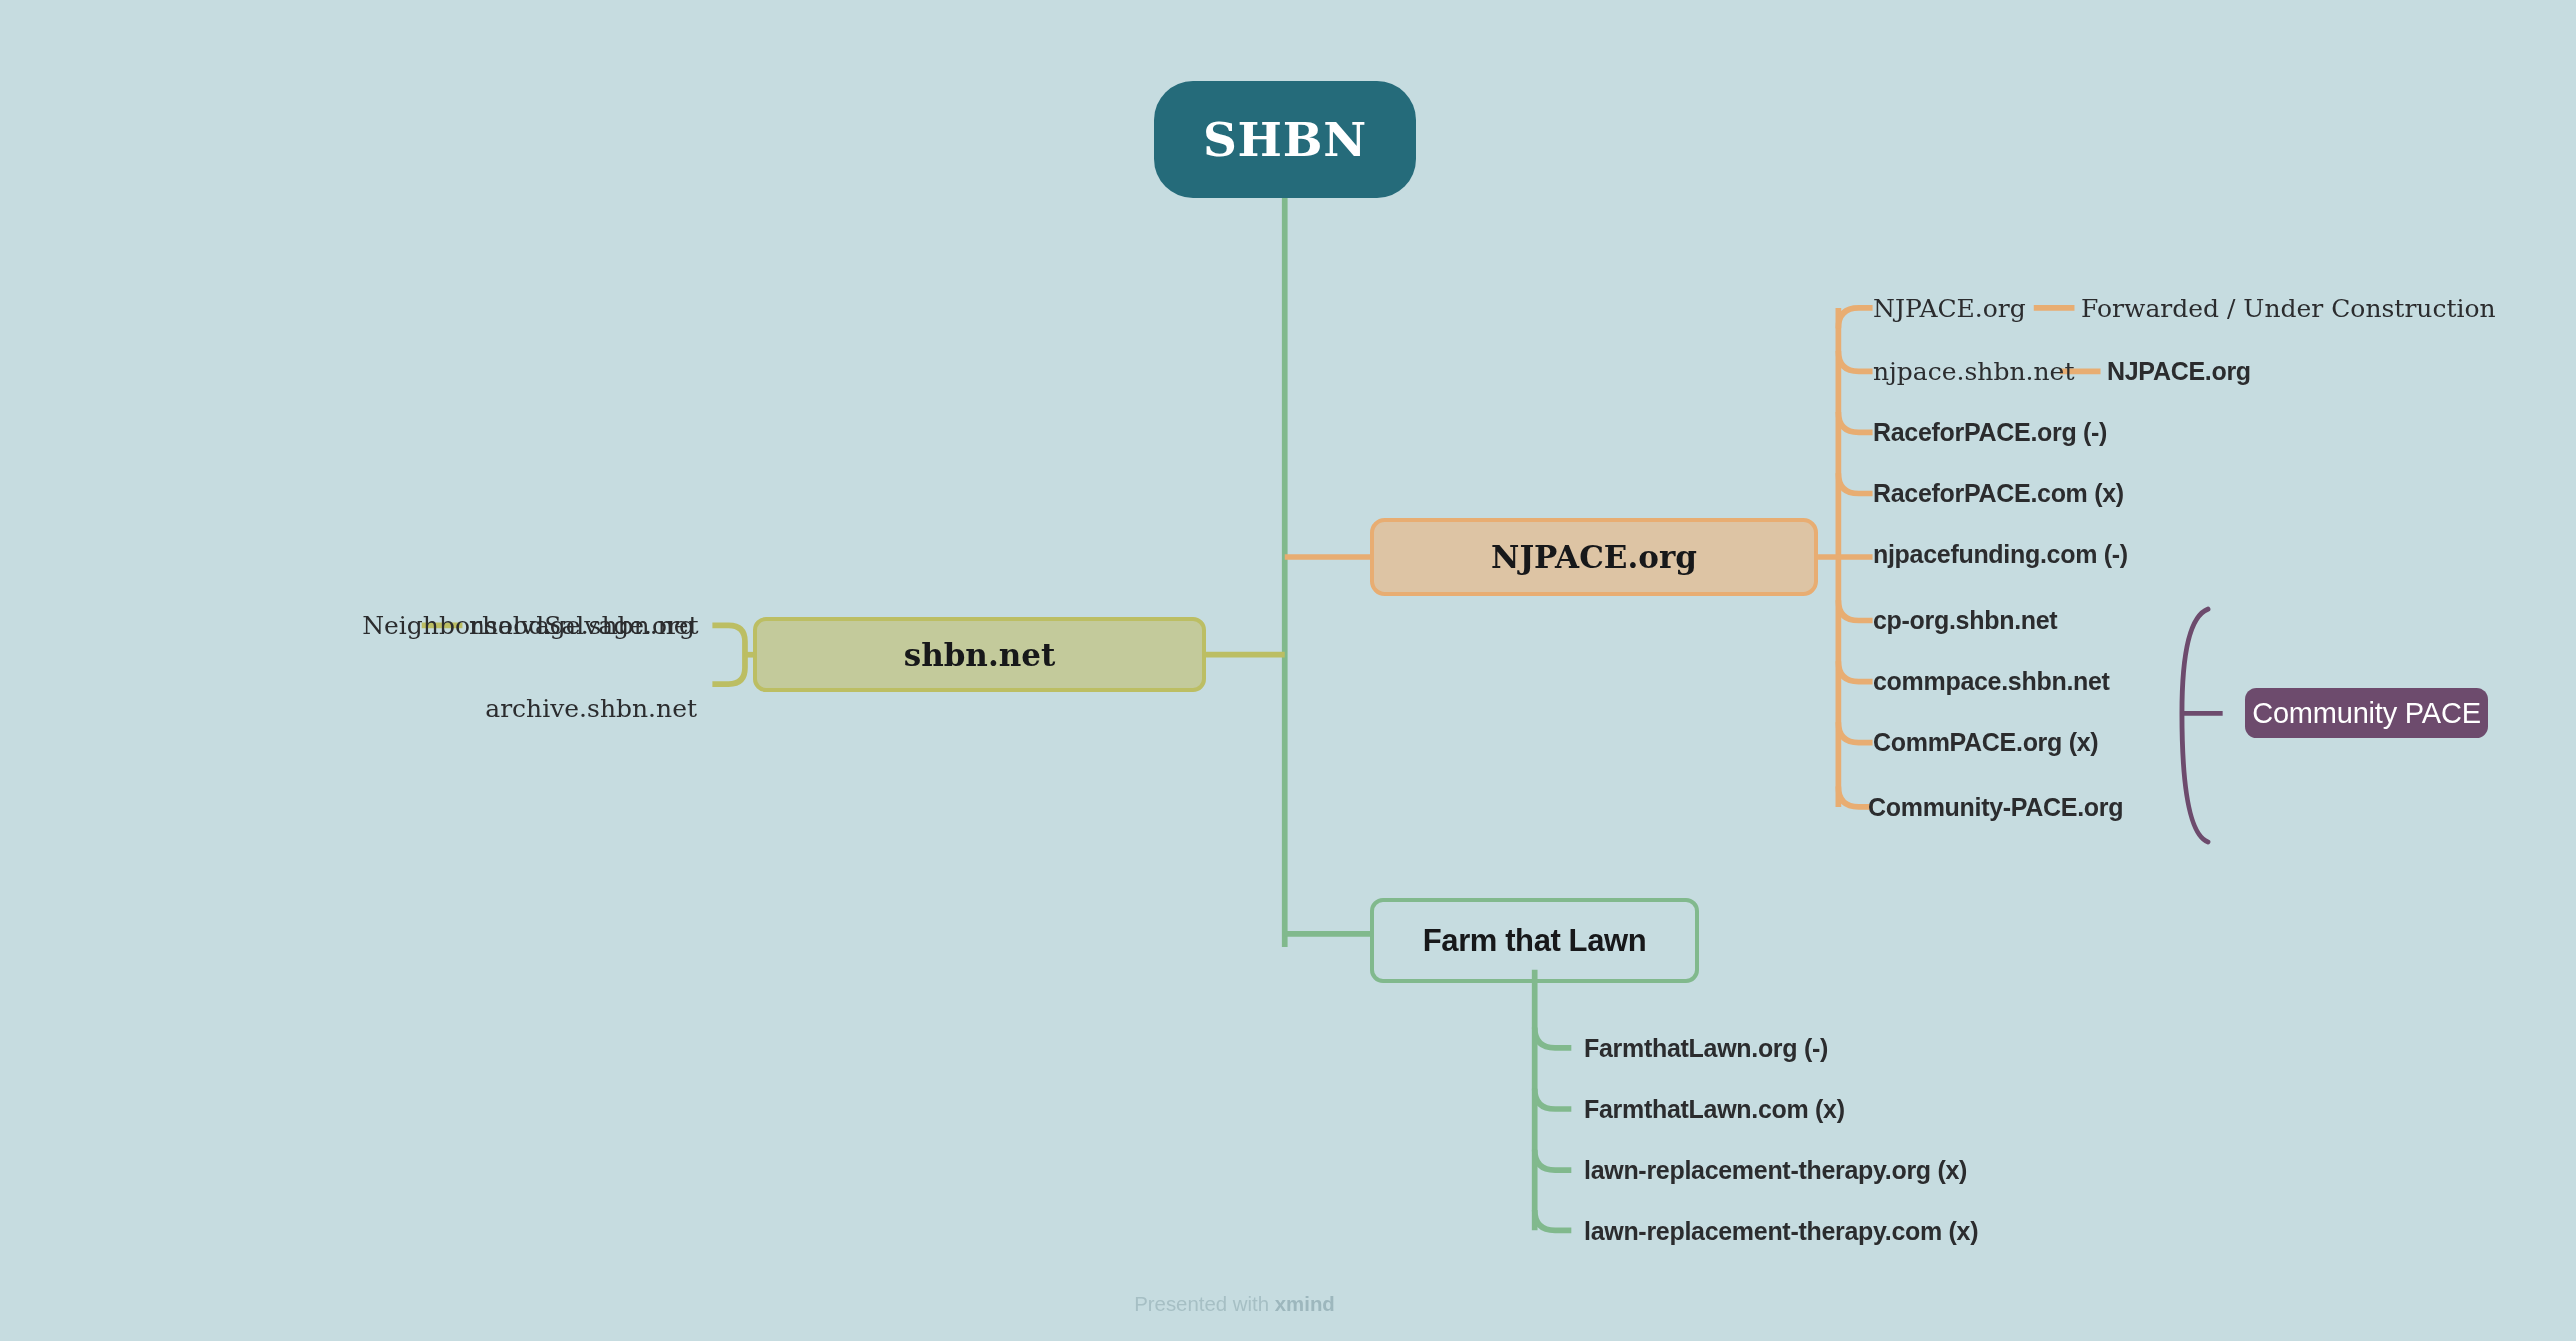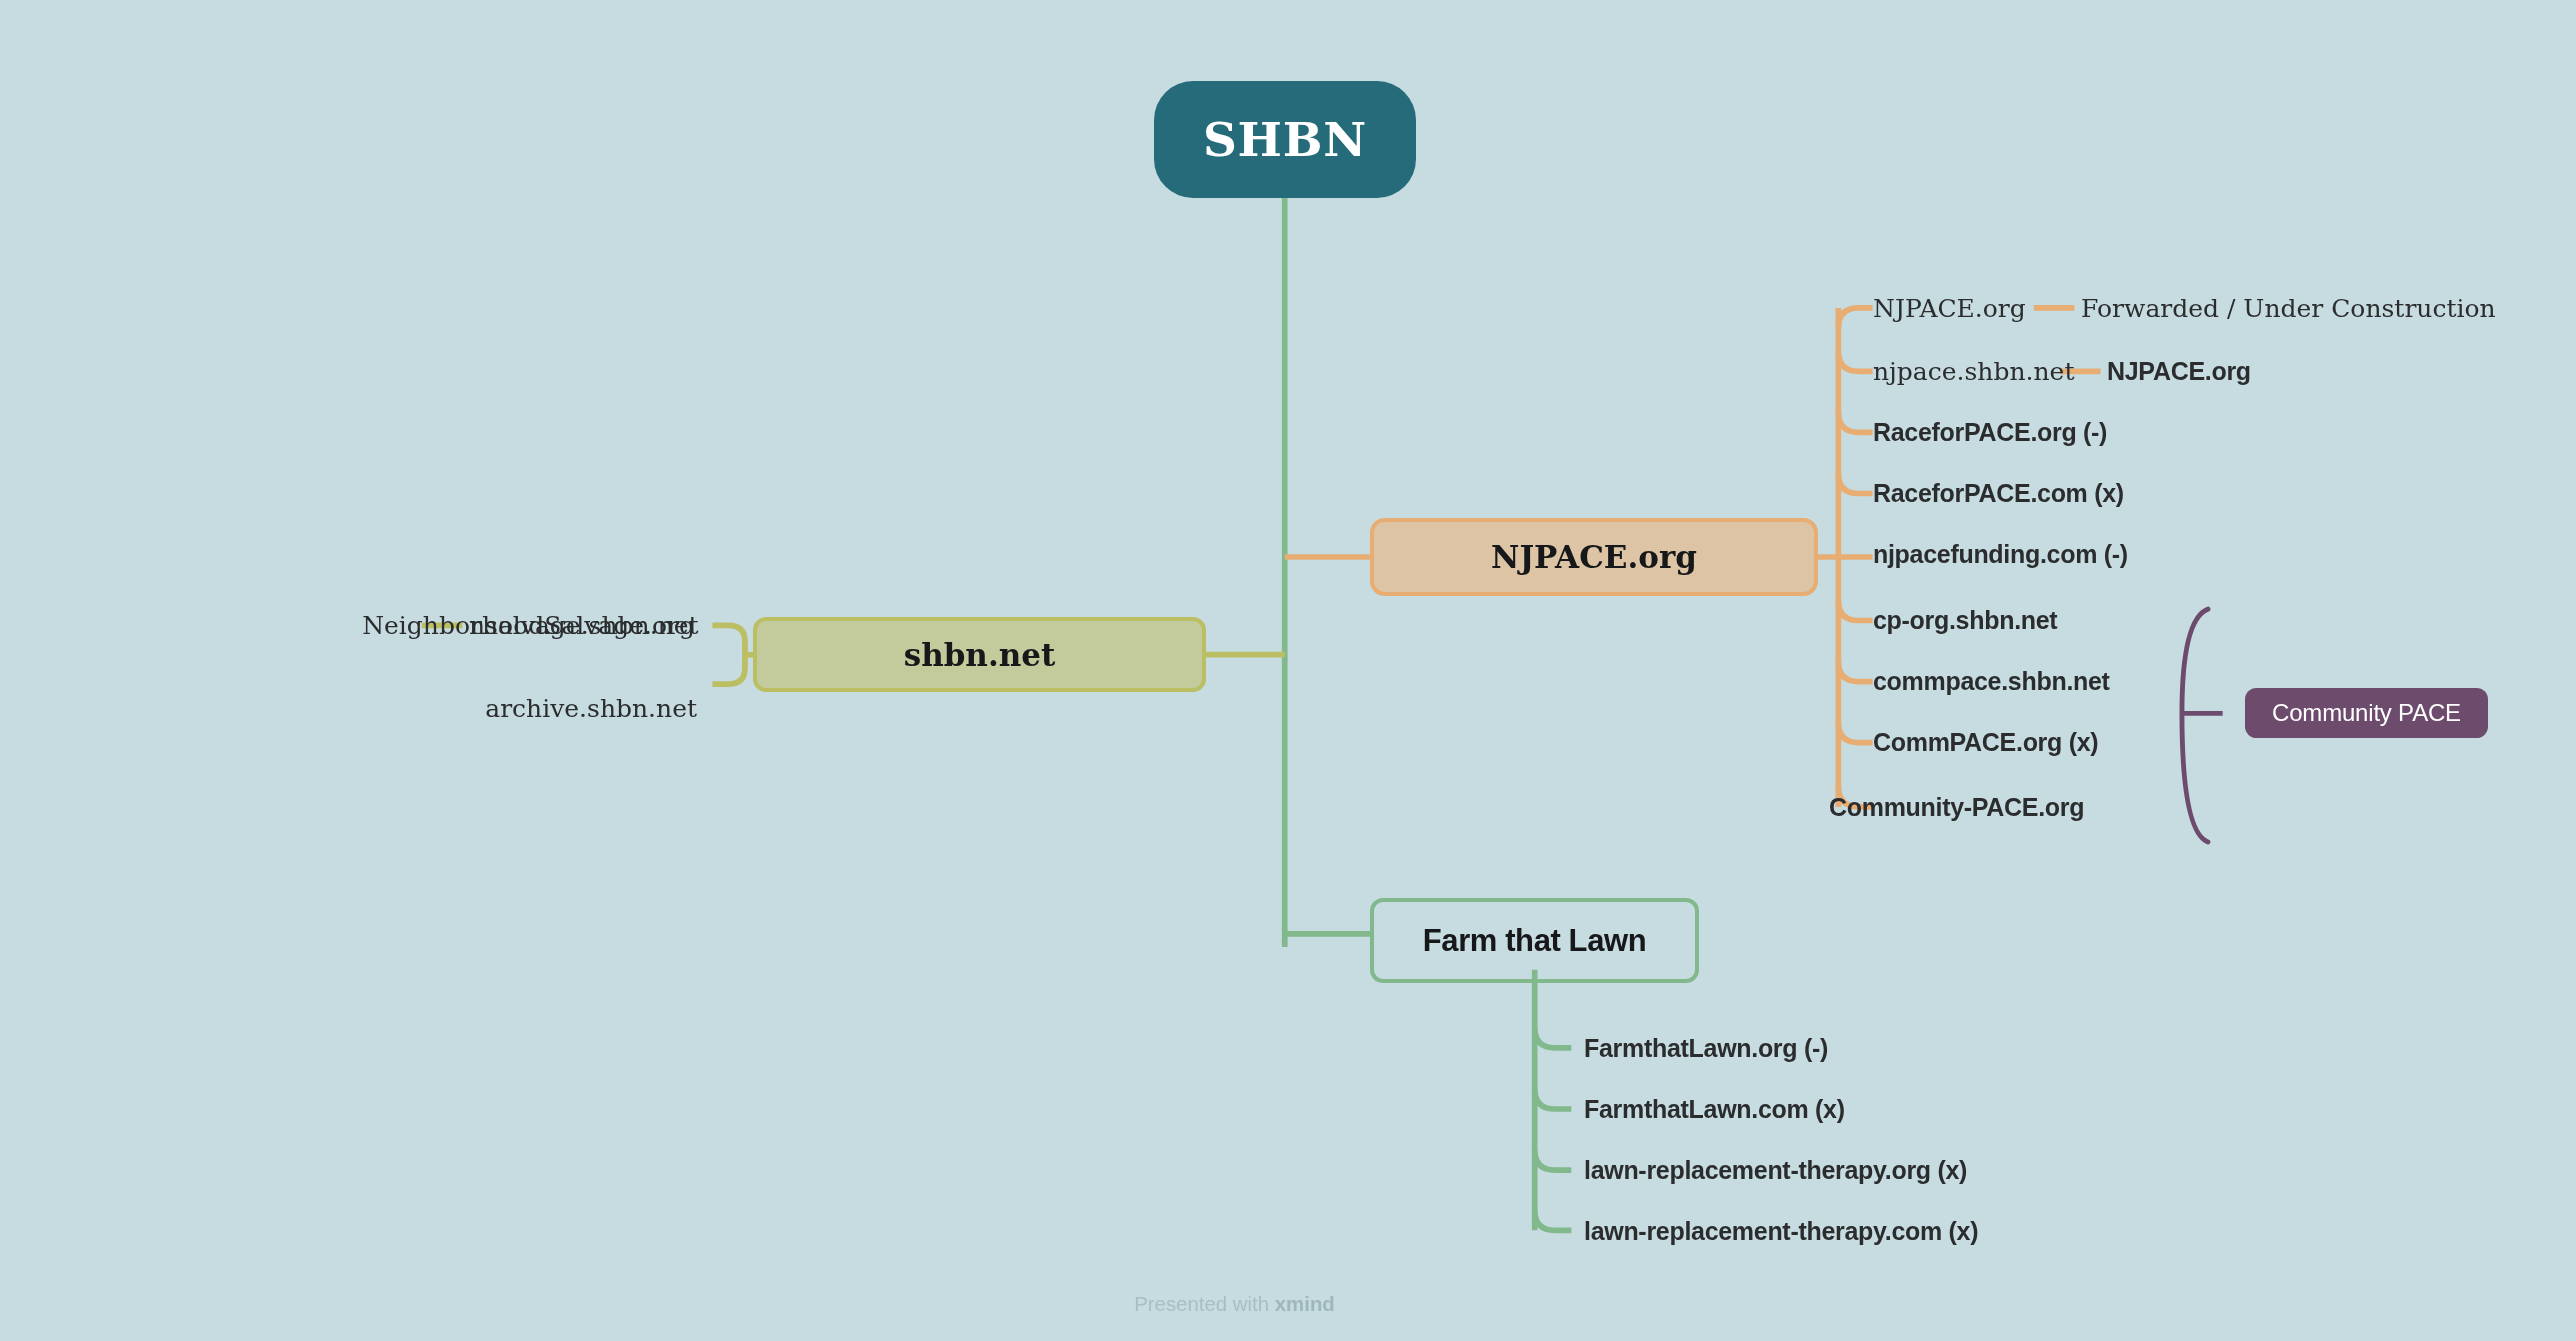--- a/index.html
+++ b/index.html
@@ -80,21 +80,21 @@
     font-size: 31px;
     letter-spacing: -0.4px;
   }
 
   .badge-node {
     left: 2245px; top: 688px;
     width: 243px; height: 50px;
     background: #6d4b6d;
     border-radius: 11.4px;
     color: #ffffff;
-    font-size: 24px;
+    font-size: 29px;
     letter-spacing: -0.2px;
   }
 
   
   .leaf {
     position: absolute;
     white-space: nowrap;
     color: #2b2c2e;
     line-height: 1;
   }
@@ -186,21 +186,21 @@
 
   <div class="leaf serif" style="left:1873px; top:359px;">njpace.shbn.net</div>
   <div class="leaf sans-bold" style="left:2107px; top:359px;">NJPACE.org</div>
 
   <div class="leaf sans-bold" style="left:1873px; top:420px;">RaceforPACE.org (-)</div>
   <div class="leaf sans-bold" style="left:1873px; top:481px;">RaceforPACE.com (x)</div>
   <div class="leaf sans-bold" style="left:1873px; top:542px;">njpacefunding.com (-)</div>
   <div class="leaf sans-bold" style="left:1873px; top:608px;">cp-org.shbn.net</div>
   <div class="leaf sans-bold" style="left:1873px; top:669px;">commpace.shbn.net</div>
   <div class="leaf sans-bold" style="left:1873px; top:730px;">CommPACE.org (x)</div>
-  <div class="leaf sans-bold" style="left:1829px; top:795px;text-align:center;">Community-PACE.org</div>
+  <div class="leaf sans-bold" style="left:1868px; top:795px;text-align:center;">Community-PACE.org</div>
 
   <div class="leaf serif right" style="left:263px; top:613px; width:432px;">NeighborhoodSalvage.org</div>
   <div class="leaf serif right" style="left:469px; top:613px; width:228px;">nsalvage.shbn.net</div>
   <div class="leaf serif right" style="left:469px; top:672px; width:228px;margin-top:24px;">archive.shbn.net</div>
 
   <div class="leaf sans-bold" style="left:1584px; top:1036px;">FarmthatLawn.org (-)</div>
   <div class="leaf sans-bold" style="left:1584px; top:1097px;">FarmthatLawn.com (x)</div>
   <div class="leaf sans-bold" style="left:1584px; top:1158px;">lawn-replacement-therapy.org (x)</div>
   <div class="leaf sans-bold" style="left:1584px; top:1219px;">lawn-replacement-therapy.com (x)</div>
 

